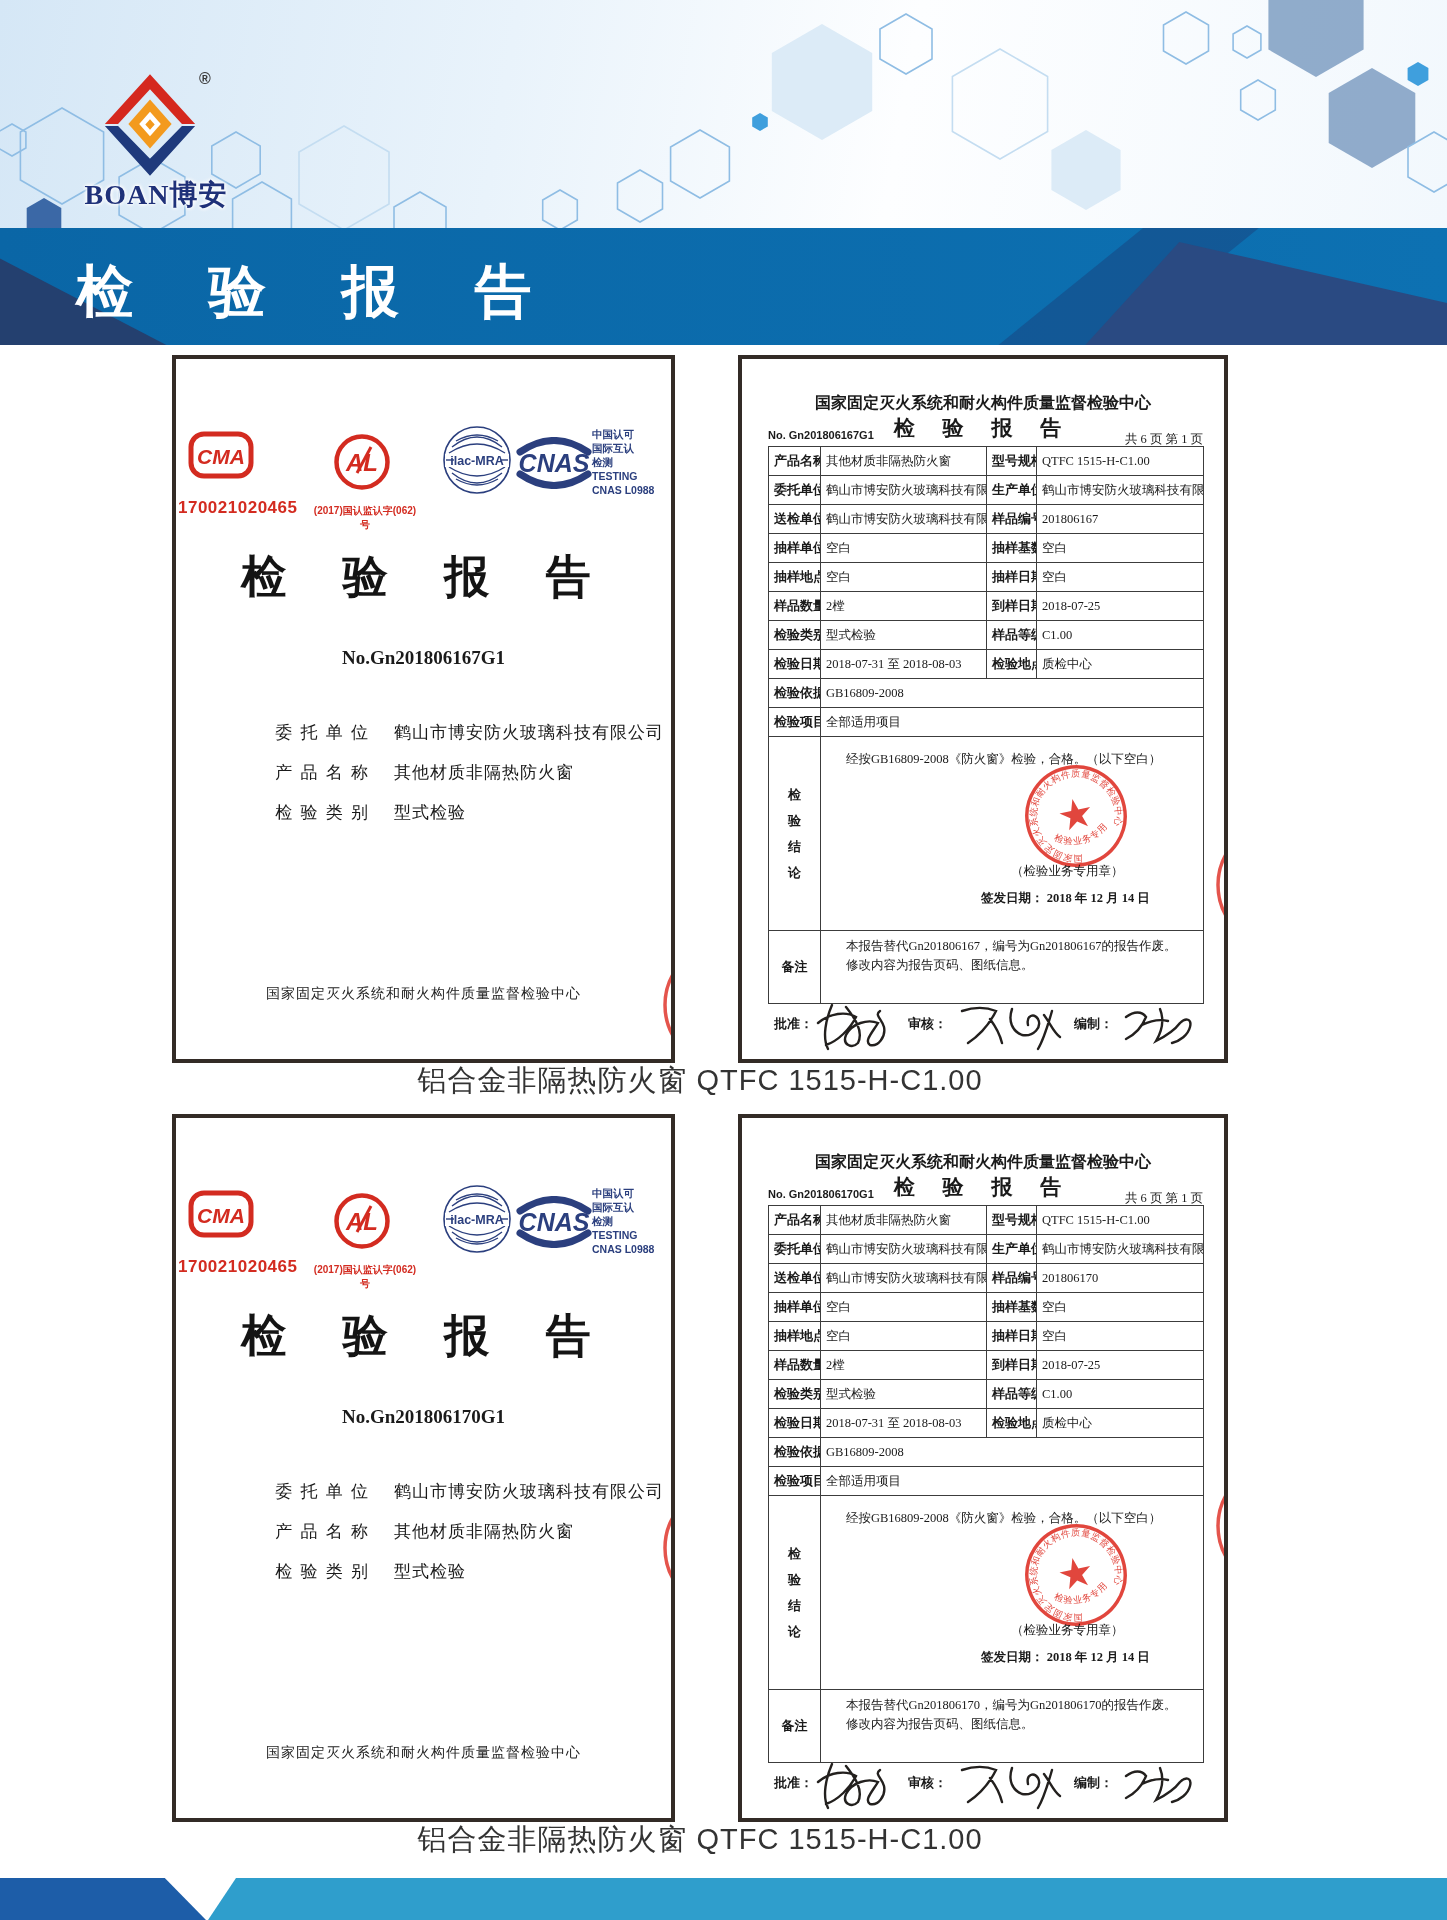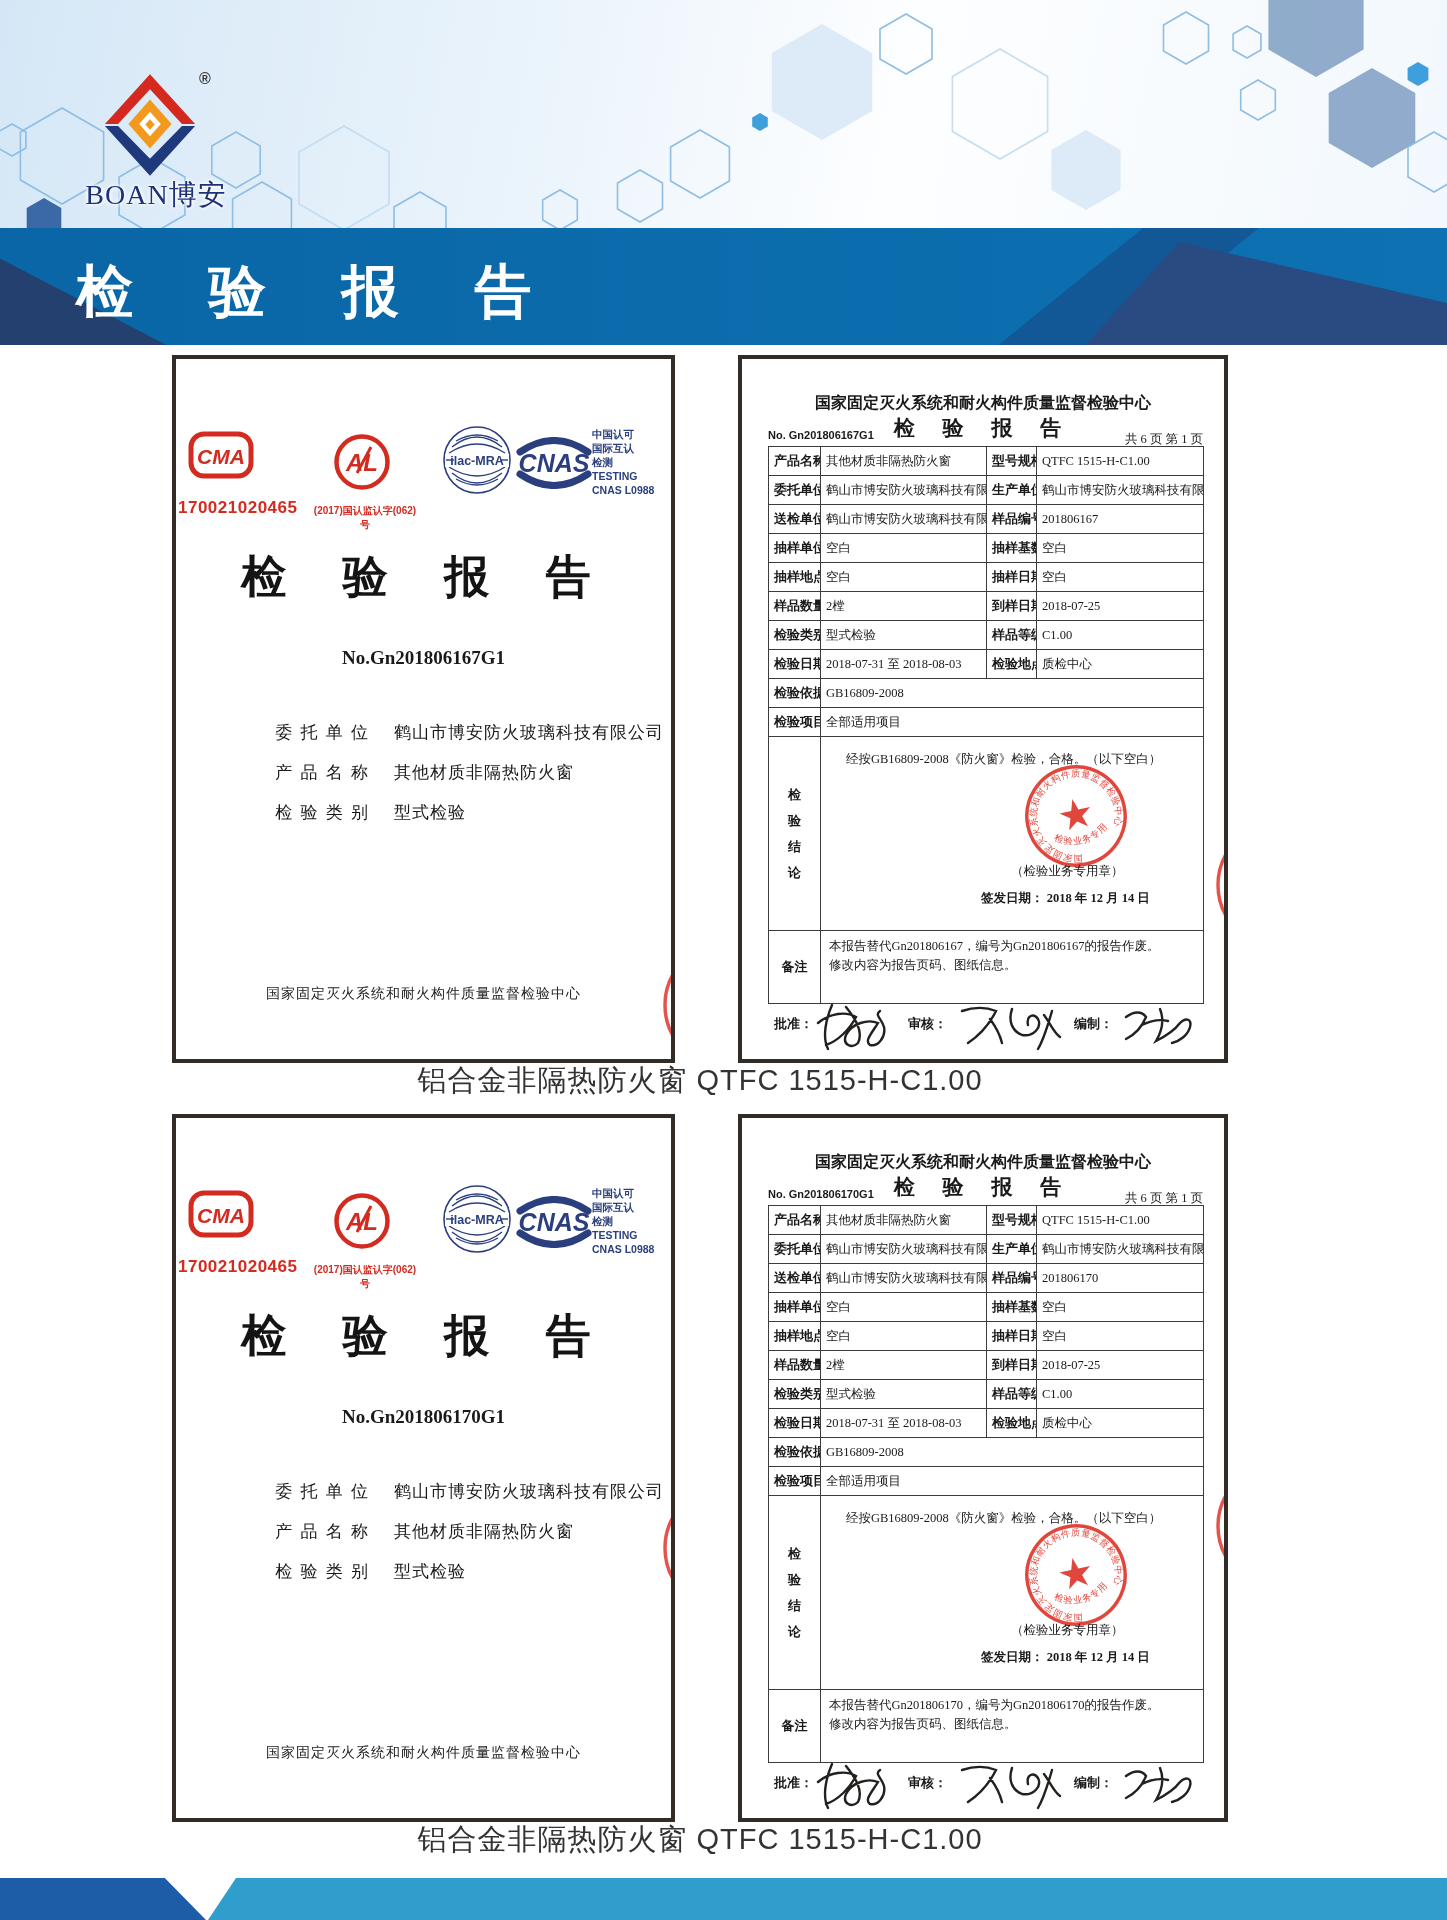--- a/index.html
+++ b/index.html
@@ -6,21 +6,21 @@
   .page{position:relative;width:1447px;height:1920px;background:#ffffff;overflow:hidden;
         font-family:"Liberation Sans",sans-serif;color:#1a1a1a;}
 
   
   .header{position:absolute;left:0;top:0;width:1447px;height:228px;
           background:linear-gradient(100deg,#d5e7f6 0%,#e9f3fb 35%,#fdfeff 62%,#f2f8fd 100%);}
   .hexes{position:absolute;left:0;top:0;width:1447px;height:228px;}
   .logo-diamond{position:absolute;left:103px;top:72px;width:94px;height:104px;}
   .logo-reg{position:absolute;left:199px;top:70px;font-size:16px;color:#3a3a3a;font-weight:bold;}
   .logo-word{position:absolute;left:80px;top:176px;width:152px;text-align:center;
-             font-family:"Liberation Serif",serif;font-weight:normal;font-size:28px;color:#1f3179;
+             font-family:"Liberation Serif",serif;font-weight:bold;font-size:28px;color:#1f3179;
              letter-spacing:1px;text-shadow:0 0 3px #fff,0 0 4px #fff,0 0 5px #fff;}
 
   
   .banner{position:absolute;left:0;top:228px;width:1447px;height:117px;background:linear-gradient(90deg,#0a66a6,#0d71b2);overflow:hidden;}
   .banner .shape{position:absolute;inset:0;}
   .shape-left{background:#24406f;clip-path:polygon(0 26%,11.5% 100%,0 100%);}
   .shape-right-mid{background:rgba(23,74,133,.6);clip-path:polygon(69% 100%,79% 0,87% 0,77% 100%);}
   .shape-right-dark{background:#2a4a82;clip-path:polygon(75% 100%,81.5% 12%,100% 64%,100% 100%);}
   .banner-title{position:absolute;left:76px;top:26px;font-size:57px;font-weight:bold;color:#ffffff;
                 letter-spacing:30px;white-space:nowrap;}
@@ -73,21 +73,21 @@
   tr.r{height:29px;margin-left:32px;}
   tr.r-concl{height:194px;}
   tr.r-remark{height:73px;}
   .v-label{vertical-align:middle;}
   .v-label span{display:block;text-align:center;font-size:13px;font-weight:bold;line-height:26px;}
   td.concl{position:relative;padding:0 !important;}
   .c-text{position:absolute;left:25px;top:14px;width:340px;white-space:normal;}
   .c-seal{position:absolute;left:190px;top:126px;}
   .c-date{position:absolute;left:160px;top:153px;font-weight:bold;}
   .stamp-main{position:absolute;left:202px;top:26px;width:106px;height:106px;mix-blend-mode:multiply;opacity:.92;}
-  td.remark-cell{white-space:normal !important;line-height:1.5;padding:6px 8px !important;vertical-align:top;}
+  td.remark-cell{white-space:normal !important;line-height:1.5;padding:6px 25px !important;vertical-align:top;}
   .sig-row{position:absolute;left:30px;top:650px;width:435px;height:52px;}
   .sig-item{position:absolute;top:6px;font-size:13px;font-weight:bold;white-space:nowrap;}
   .sig-a{left:2px;} .sig-b{left:136px;text-align:center;} .sig-c{left:302px;}
   .sig-svg{position:absolute;top:-12px;}
   .sig-svg-a{left:40px;} .sig-svg-b{left:184px;} .sig-svg-c{left:344px;}
 
   .set-caption{position:absolute;left:0;top:706px;width:1400px;text-align:center;font-size:29px;
                font-weight:500;color:#333;letter-spacing:1px;}
 
   

